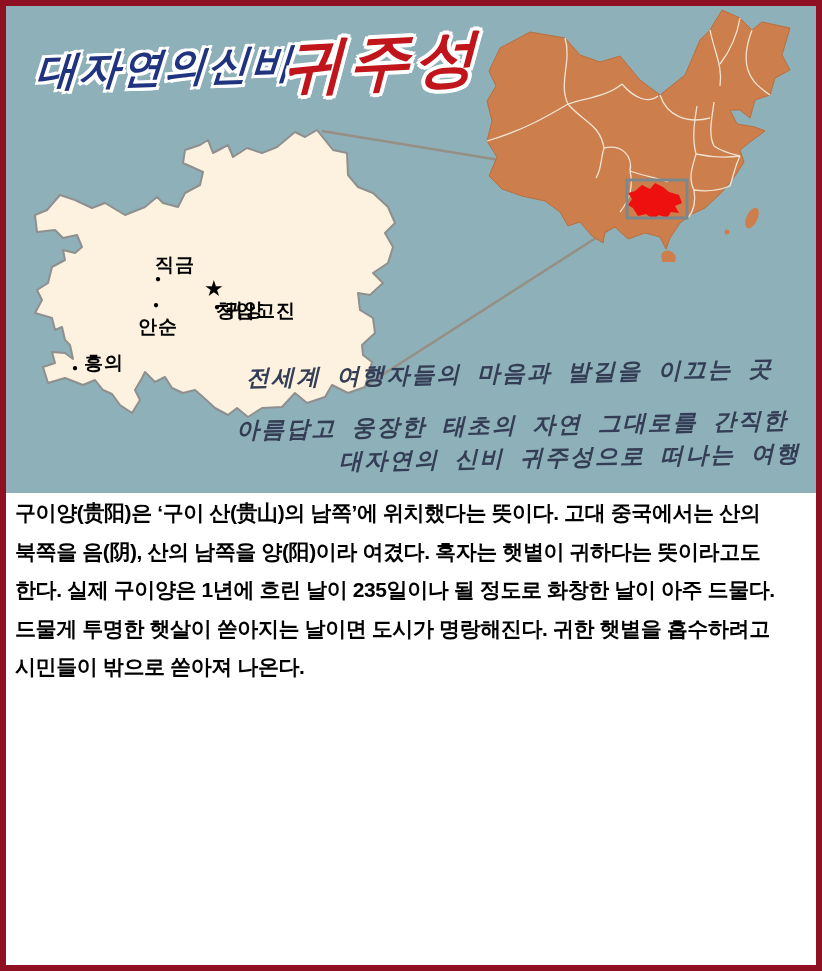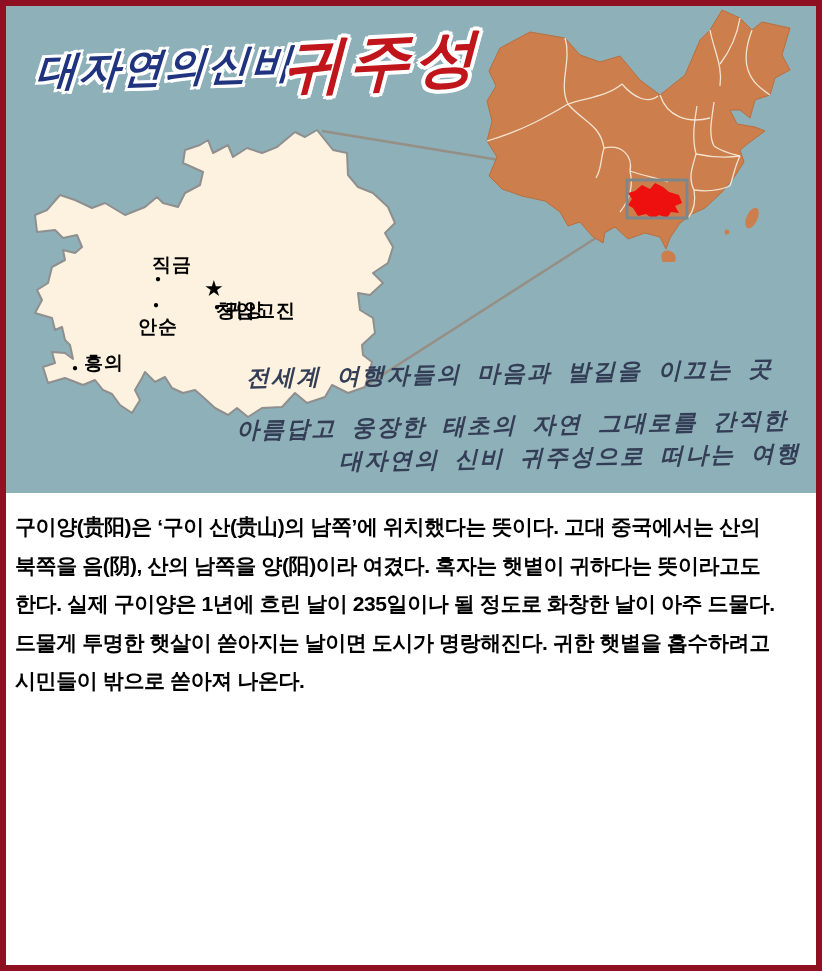--- a/index.html
+++ b/index.html
@@ -42,21 +42,21 @@
   .slogan-line{
     position:absolute;color:#333d55;font-size:23px;font-weight:bold;font-style:italic;
     letter-spacing:2px;word-spacing:7px;white-space:nowrap;transform:rotate(-1deg);
   }
   .slogan-1{top:352px;right:43px;}
   .slogan-2{top:404px;right:28px;}
   .slogan-3{top:436px;right:15px;}
   
   .article{
     position:absolute;left:0;top:487px;width:810px;height:472px;background:#ffffff;
-    box-sizing:border-box;padding:15px 8px 0 9px;
+    box-sizing:border-box;padding:1px 8px 0 9px;
   }
   .article p{
     margin:0 0 17px 0;
     font-size:21px;font-weight:bold;color:#000;
     line-height:38.6px;letter-spacing:-0.4px;
     white-space:pre-line;text-align:justify;
   }
 </style>
 </head>
 <body>
@@ -82,21 +82,21 @@
                  L338,188 L340,205 L353,213 L355,228 L342,240 L343,250 L352,257 L345,282 L328,288
                  L312,280 L305,292 L287,298 L275,288 L262,302 L242,303 L228,312 L217,303 L208,310
                  L195,303 L183,292 L175,285 L163,288 L152,283 L145,272 L135,277 L125,267 L122,273
                  L115,285 L120,295 L112,308 L100,300 L92,289 L83,285 L75,275 L63,280 L45,273
                  L28,278 L23,262 L35,258 L32,247 L45,248 L53,254 L50,240 L45,235 L42,222 L35,225
                  L32,213 L15,208 L22,195 L17,185 L28,178 L32,162 L45,155 L43,145 L55,148 L62,142
                  L57,130 L43,133 L35,125 L17,127 L15,110 Z" fill="#fcf2df" stroke="#8f8f8f" stroke-width="2" stroke-linejoin="round"></path>
       </svg>
 
       <div class="city">
-        <div class="city-label" style="position:absolute;left:112px;top:147px;width:60px;text-align:right;">직금</div>
+        <div class="city-label" style="position:absolute;left:125px;top:147px;width:60px;text-align:center;">직금</div>
         <span class="marker-dot" style="left:135px;top:169px;">●</span>
       </div>
 
       <div class="city">
         <div class="city-label" style="position:absolute;left:204px;top:164px;margin-top:28px;">귀양</div>
         <span class="marker-star" style="left:184px;top:173px;">★</span>
       </div>
 
       <div class="city">
         <div class="city-label" style="position:absolute;left:118px;top:209px;width:60px;text-align:left;">안순</div>

